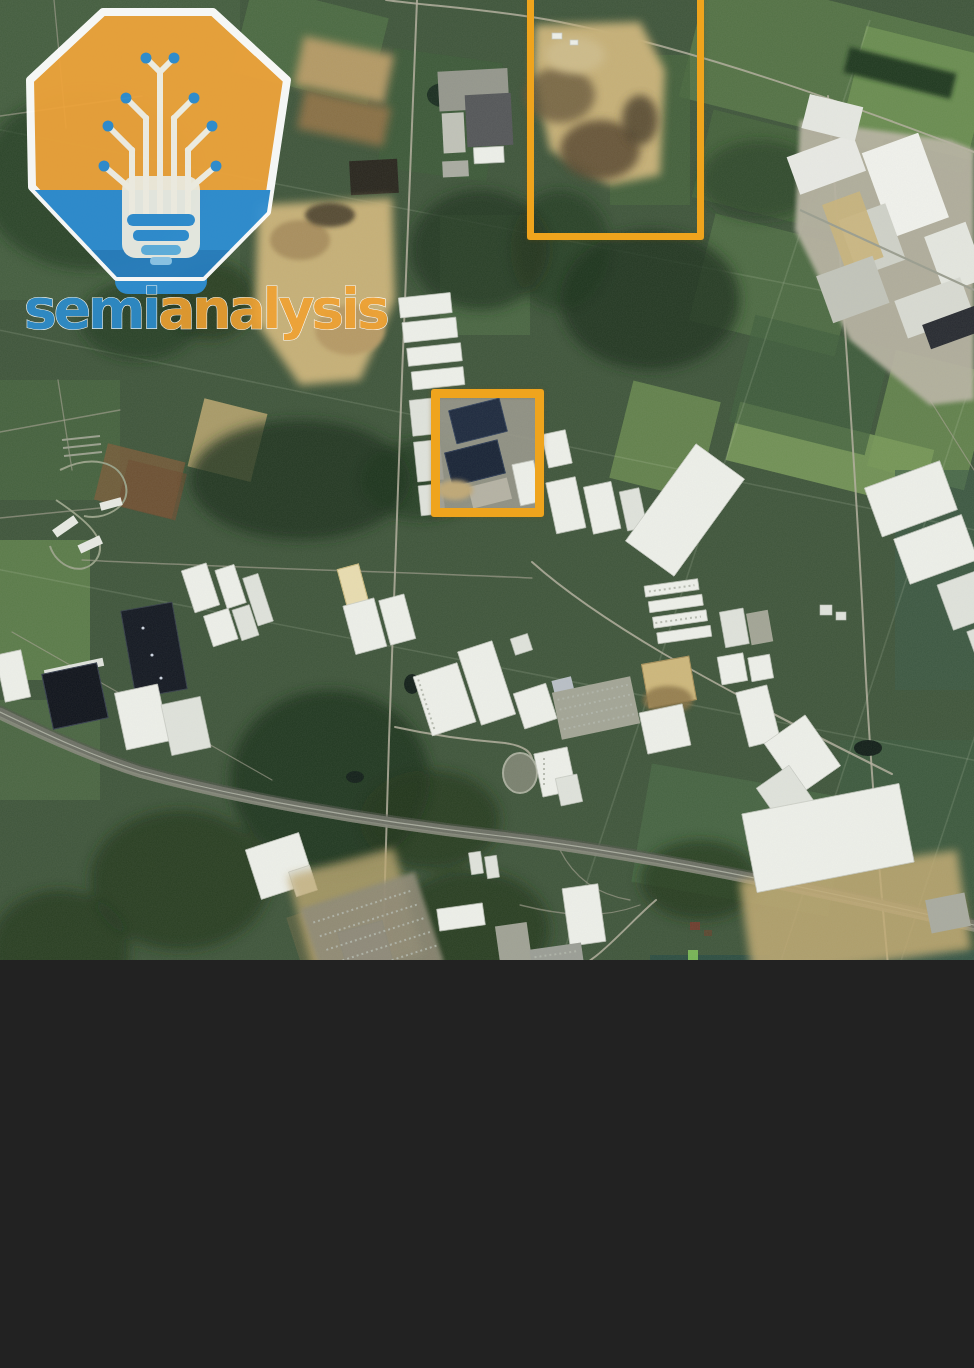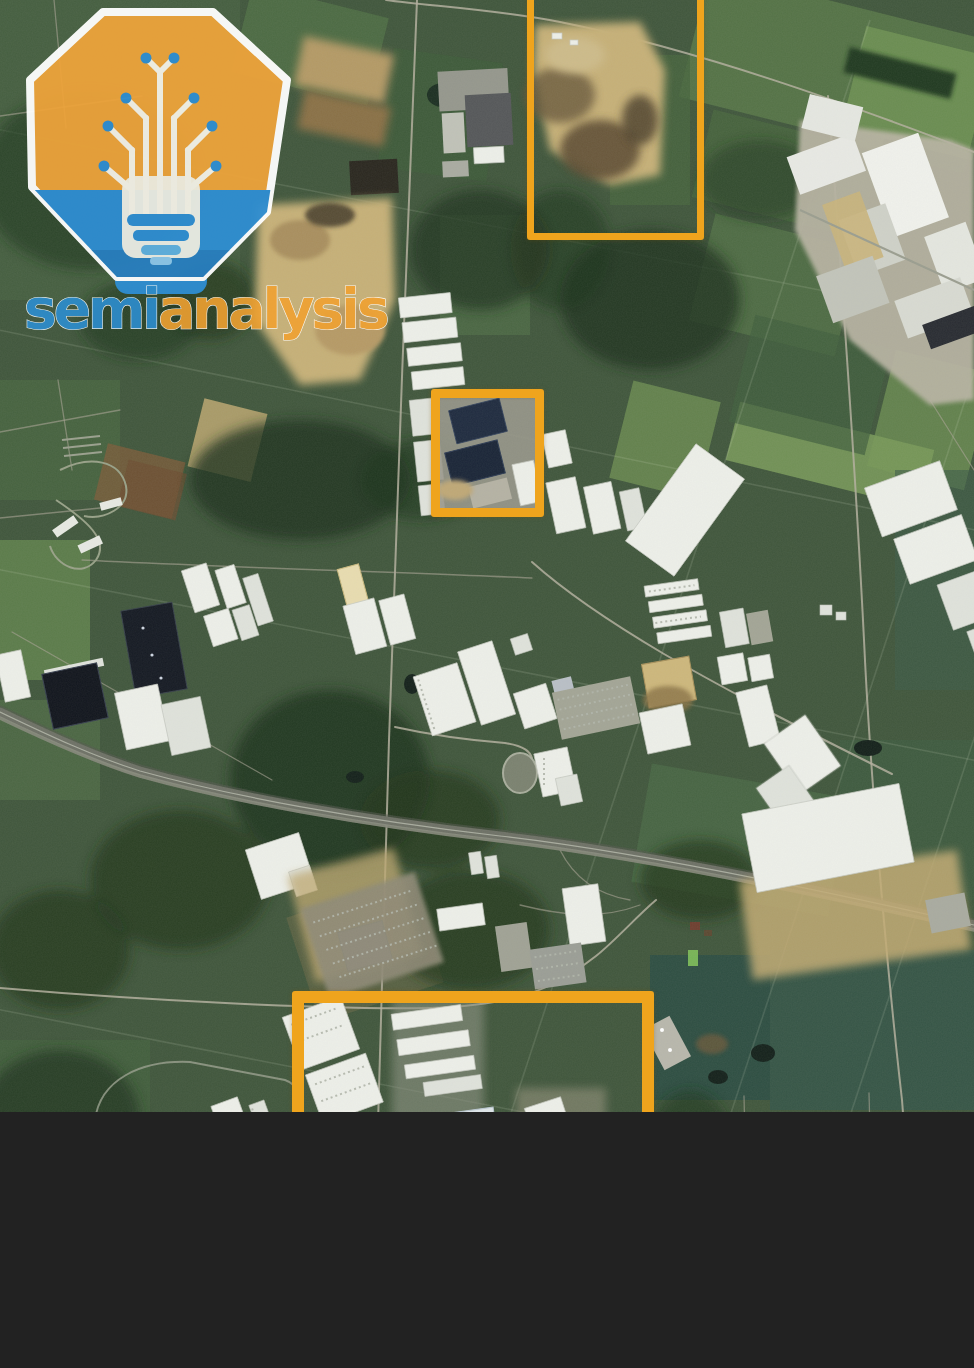--- a/index.html
+++ b/index.html
@@ -1,16 +1,16 @@
 <!DOCTYPE html>
 <html><head>
 <meta charset="utf-8">
 <style>
   html,body{margin:0;padding:0;background:#222;}
-  .stage{position:relative;width:974px;height:1112px;overflow:hidden;background:#bef264;
+  .stage{position:relative;width:974px;height:960px;overflow:hidden;background:#bef264;
          font-family:"DejaVu Sans","Liberation Sans",sans-serif;}
   .stage svg{position:absolute;left:0;top:0;display:block;}
   .annotation-layer{position:absolute;left:0;top:0;width:100%;height:100%;pointer-events:none;}
   .annotation-box{position:absolute;border-style:solid;box-sizing:border-box;border-radius:3px;
                   box-shadow:0 0 4px rgba(120,80,0,.35);}
   
   .w{fill:#edefe9;stroke:#c6c9c1;stroke-width:.7;}
   .w2{fill:#dfe2db;stroke:#c0c3bb;stroke-width:.6;}
   .gy{fill:#a3a596;}
   .dk{fill:#161b24;stroke:#39414e;stroke-width:.8;}

